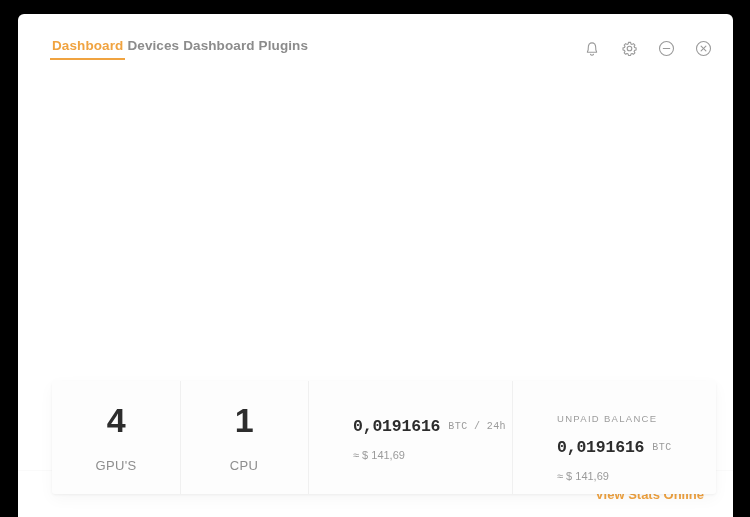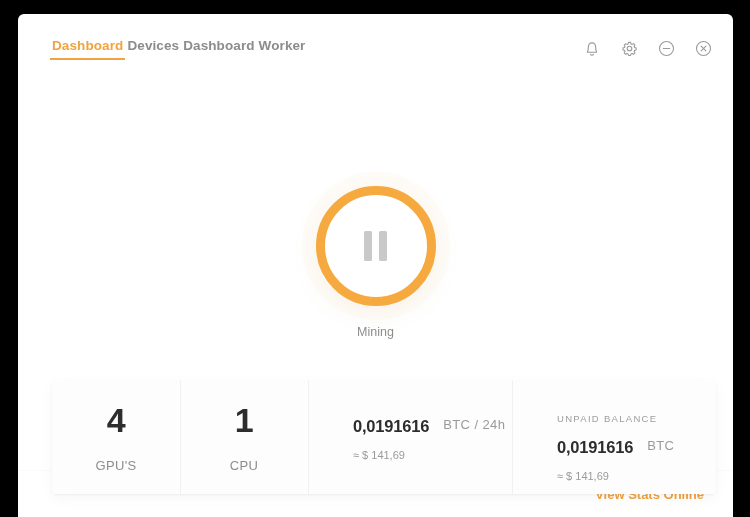--- a/index.html
+++ b/index.html
@@ -173,31 +173,32 @@
   .metric-title {
     font-size: 9.5px;
     color: #9d9d9d;
     letter-spacing: 1.3px;
     text-transform: uppercase;
     margin-top: 10px;
   }
   .metric-main {
     margin-top: 14px;
     display: flex;
-    align-items: flex-start;
-    gap: 14px;
+    align-items: center;
+    gap: 8px;
+    font-family: Liberation Mono, monospace;
   }
   .metric-amount {
     font-size: 16.5px;
     font-weight: bold;
     color: #2d2d2d;
     letter-spacing: -0.2px;
   }
   .metric-unit {
-    font-size: 13px;
+    font-size: 10px;
     color: #9a9a9a;
     letter-spacing: 0.4px;
   }
   .metric-sub {
     margin-top: 13px;
     font-size: 11px;
     color: #9a9a9a;
   }
 
   
@@ -238,21 +239,21 @@
       <div class="nav-tab active">
         <span>Dashboard</span>
       </div>
       <div class="nav-tab">
         <span>Devices</span>
       </div>
       <div class="nav-tab">
         <span>Dashboard</span>
       </div>
       <div class="nav-tab">
-        <span>Worker</span>
+        <span>Plugins</span>
       </div>
     </div>
 
     <div id="window-controls">
       <div class="win-icon">
         <svg width="16" height="17" viewBox="0 0 16 17" fill="none" stroke="currentColor" stroke-width="1.1">
           <path d="M3.4 12.2c0-0.9 0.7-1.3 0.8-2.6 0.1-1.3-0.3-4.1 1.1-5.6 0.7-0.8 1.6-1.1 2.7-1.1s2 0.3 2.7 1.1c1.4 1.5 1 4.3 1.1 5.6 0.1 1.3 0.8 1.7 0.8 2.6z" stroke-linejoin="round"></path>
           <path d="M6.5 14.2c0.3 0.7 0.9 1.1 1.5 1.1s1.2-0.4 1.5-1.1" stroke-linecap="round"></path>
         </svg>
       </div>
@@ -273,29 +274,20 @@
           <circle cx="8.5" cy="8.5" r="7"></circle>
           <line x1="6.1" y1="6.1" x2="10.9" y2="10.9" stroke-linecap="round"></line>
           <line x1="10.9" y1="6.1" x2="6.1" y2="10.9" stroke-linecap="round"></line>
         </svg>
       </div>
     </div>
   </div>
 
   <div id="main">
 
-    <div id="mining-block">
-      <div id="mining-button">
-        <div id="pause-icon">
-          <span></span>
-            <span></span>
-        </div>
-      </div>
-      <div id="mining-label">Mining</div>
-    </div>
 
     <div id="stats-row">
 
       <div class="stat-card count">
         <div class="stat-value">4</div>
         <div class="stat-caption">GPU'S</div>
       </div>
 
       <div class="stat-card count">
         <div class="stat-value">1</div>

